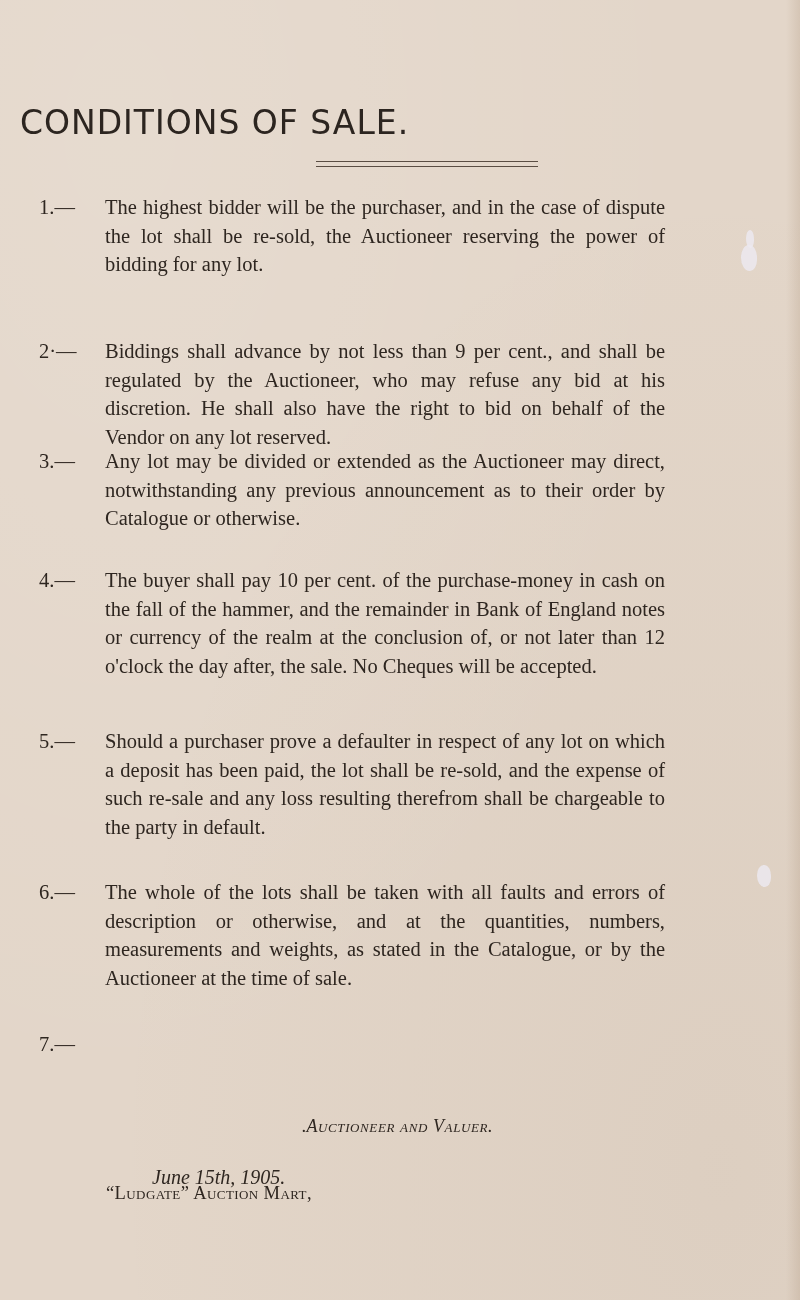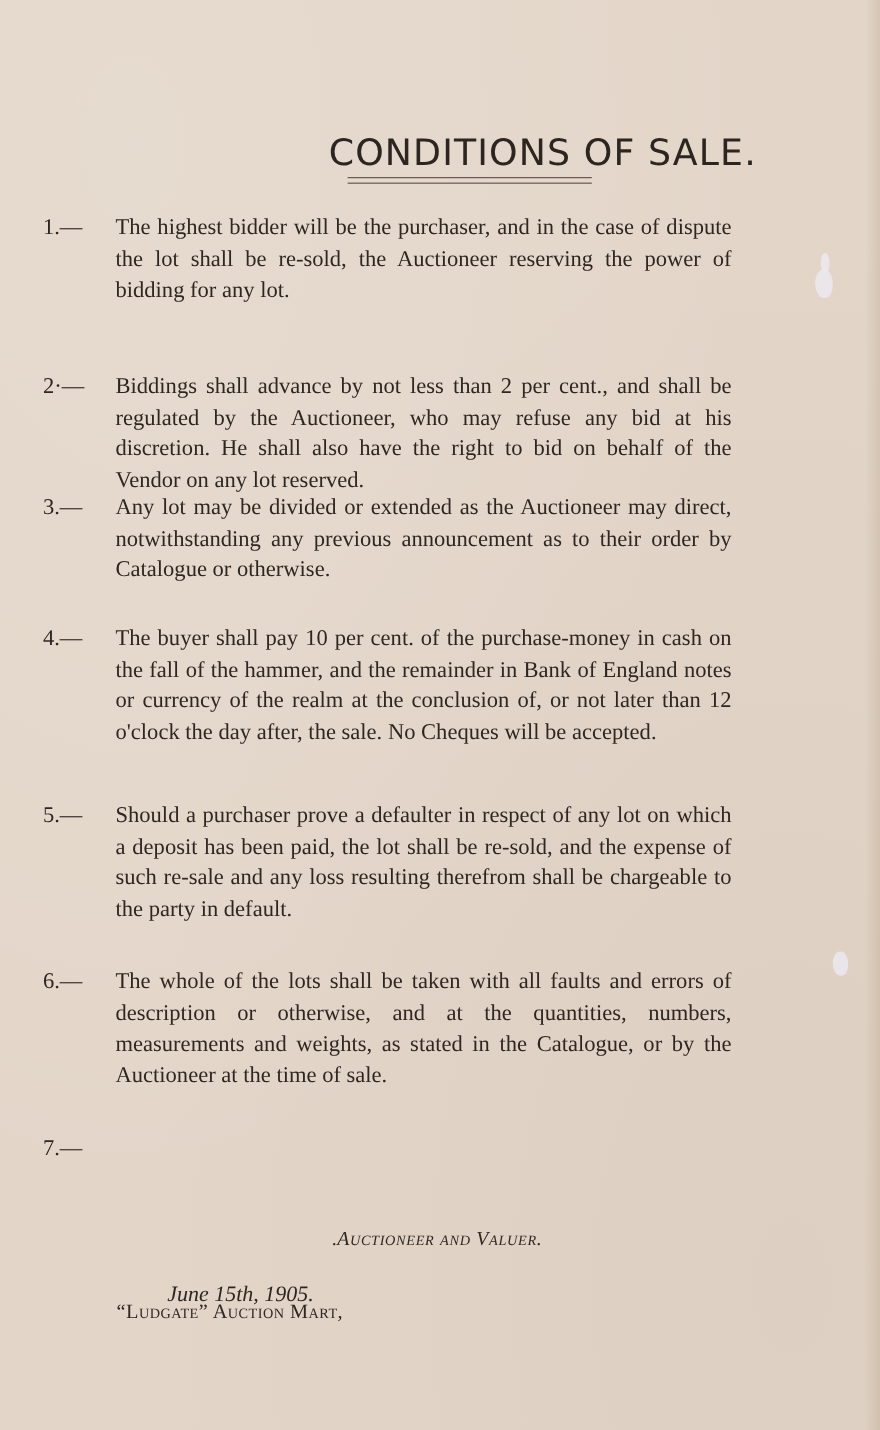--- a/index.html
+++ b/index.html
@@ -21,27 +21,27 @@
     .page {
       position: absolute;
       left: 0; top: 0;
       width: 800px; height: 1300px;
     }
     .title {
       position: absolute;
       left: 0;
       width: 672px;
       top: 103px;
-      text-align: right;
+      text-align: left;
       font-family: "DejaVu Sans", "Liberation Sans", sans-serif;
       font-size: 33px;
       letter-spacing: 1px;
       color: #2c2520;
       font-weight: normal;
-      margin: 16px;
+      margin: 0;
       padding-left: 20px;
       box-sizing: border-box;
     }
     .title-rule {
       position: absolute;
       left: 316px;
       width: 222px;
       top: 161px;
       height: 4px;
       border-top: 1px solid #5a4d43;
@@ -140,21 +140,21 @@
   <h1 class="title">CONDITIONS OF SALE.</h1>
   <div class="title-rule"></div>
 
   <div class="condition cond-1">
     <span class="num">1.—</span>
     <span>The highest bidder will be the purchaser, and in the case of dispute the lot shall be re-sold, the Auctioneer reserving the power of bidding for any lot.</span>
   </div>
 
   <div class="condition cond-2">
     <span class="num">2·—</span>
-    <span>Biddings shall advance by not less than 2 per cent., and shall be regulated by the Auctioneer, who may refuse any bid at his discretion.  He shall also have the right to bid on behalf of the Vendor on any lot reserved.</span>
+    <span>Biddings shall advance by not less than 9 per cent., and shall be regulated by the Auctioneer, who may refuse any bid at his discretion.  He shall also have the right to bid on behalf of the Vendor on any lot reserved.</span>
   </div>
 
   <div class="condition cond-3">
     <span class="num">3.—</span>
     <span>Any lot may be divided or extended as the Auctioneer may direct, notwithstanding any previous announcement as to their order by Catalogue or otherwise.</span>
   </div>
 
   <div class="condition cond-4">
     <span class="num">4.—</span>
     <span>The buyer shall pay 10 per cent. of the purchase-money in cash on the fall of the hammer, and the remainder in Bank of England notes or currency of the realm at the conclusion of, or not later than 12 o'clock the day after, the sale.  No Cheques will be accepted.</span>

